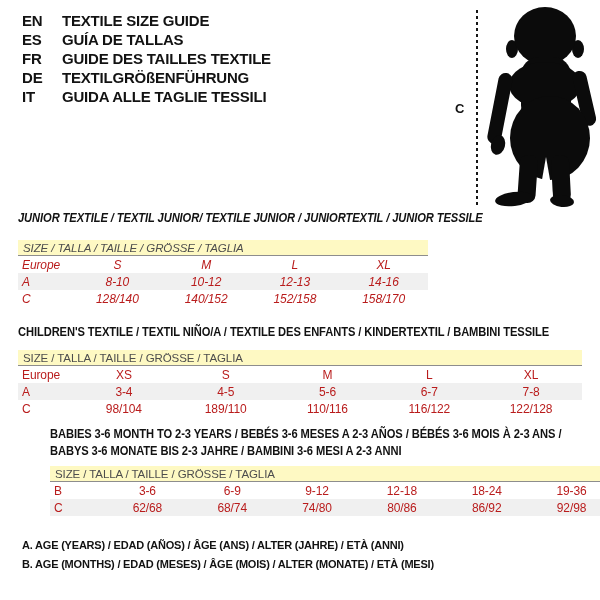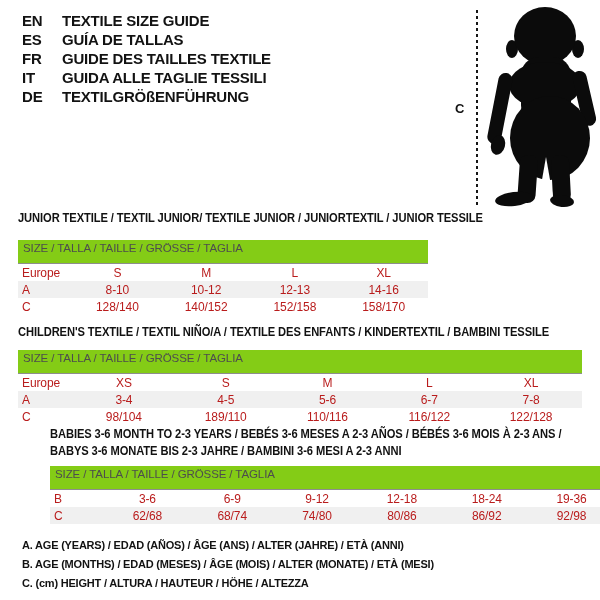--- a/index.html
+++ b/index.html
@@ -27,37 +27,37 @@
     background:repeating-linear-gradient(to bottom, #161616 0 3px, transparent 3px 6px);
   }
   .figure-label {
     position:absolute; left:455px; top:101px;
     font-size:13px; font-weight:bold; color:#121212;
   }
   .baby-svg { position:absolute; left:485px; top:5px; }
 
   
   .section { position:absolute; left:18px; }
-  #section-junior   { top:211px; width:410px; }
+  #section-junior   { top:211px; width:410px;font-style:italic; }
   #section-children { top:325px; width:564px; }
   #section-babies   { top:427px; width:564px;margin-left:32px; }
 
   .sec-title {
     font-weight:bold; font-size:12px; color:#121212;
     letter-spacing:-0.1px; white-space:nowrap;
     transform:scaleX(0.93); transform-origin:left center;
     height:17px; line-height:15px;
   }
   #section-junior .size-bar   { margin-top:12px; }
   #section-children .size-bar { margin-top:8px; }
   #section-babies .size-bar   { margin-top:5px; }
 
   .size-bar {
-    height:24px; line-height:16px;
-    background:#84cc16; color:#4d4d4d;
+    height:16px; line-height:16px;
+    background:#fef9c3; color:#4d4d4d;
     font-size:11.5px; padding-left:5px;
     border-bottom:1px solid #8d8d8d;
     letter-spacing:-0.1px;
   }
   table.size-table {
     width:100%; border-collapse:collapse; table-layout:fixed;
   }
   table.size-table td {
     height:17px; font-size:12px; color:#b91c1c;
     text-align:center; vertical-align:middle;
@@ -84,26 +84,26 @@
   </div>
   <div class="lang-row">
     <span class="lang-code">ES</span>
     <span class="lang-title">GUÍA DE TALLAS</span>
   </div>
   <div class="lang-row">
     <span class="lang-code">FR</span>
     <span class="lang-title">GUIDE DES TAILLES TEXTILE</span>
   </div>
   <div class="lang-row">
+    <span class="lang-code">DE</span>
+    <span class="lang-title">TEXTILGRÖßENFÜHRUNG</span>
+  </div>
+  <div class="lang-row">
     <span class="lang-code">IT</span>
     <span class="lang-title">GUIDA ALLE TAGLIE TESSILI</span>
-  </div>
-  <div class="lang-row">
-    <span class="lang-code">DE</span>
-    <span class="lang-title">TEXTILGRÖßENFÜHRUNG</span>
   </div>
 </div>
 
 <div class="dash-line"></div>
 <div class="figure-label">C</div>
 <svg class="baby-svg" width="115" height="203" viewBox="0 0 115 203" xmlns="http://www.w3.org/2000/svg">
   <g fill="#0b0b0b">
     <ellipse cx="27" cy="44" rx="6" ry="9"></ellipse>
     <ellipse cx="93" cy="44" rx="6" ry="9"></ellipse>
     <ellipse cx="60" cy="31" rx="31" ry="29"></ellipse>
@@ -233,14 +233,13 @@
       <td>86/92</td>
       <td>92/98</td>
     </tr>
   </tbody>
     </table>
 </section>
 
 <div class="notes">
   <div class="note-line">A. AGE (YEARS) / EDAD (AÑOS) / ÂGE (ANS) / ALTER (JAHRE) / ETÀ (ANNI)</div>
   <div class="note-line">B. AGE (MONTHS) / EDAD (MESES) / ÂGE (MOIS) / ALTER (MONATE) / ETÀ (MESI)</div>
-  <div class="note-line">C. (cm) HEIGHT / ALTURA / HAUTEUR / HÖHE / ALTEZZA</div>
 </div>
 
 </body></html>

